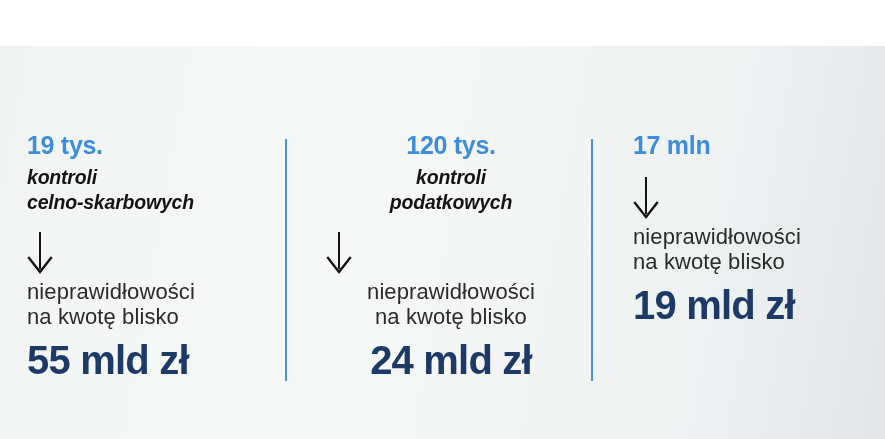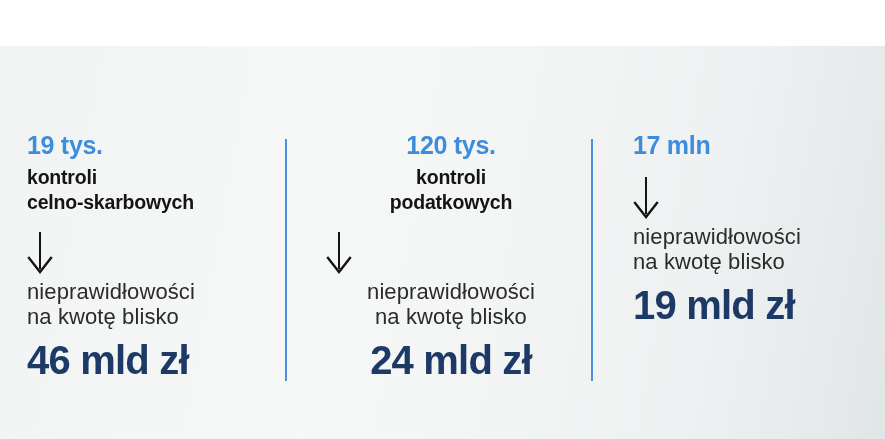--- a/index.html
+++ b/index.html
@@ -66,20 +66,21 @@
     margin-top: 5px;
     font-size: 19.5px;
     font-weight: bold;
     color: #141414;
     line-height: 25px;
     letter-spacing: -0.2px;
   }
   .subject-line {
     display: block;
     white-space: nowrap;
+    font-style: italic;
   }
 
   
   .arrow-wrap {
     margin-top: 16px;
     height: 44px;
     width: 32px;
   }
   .arrow-wrap svg {
     display: block;
@@ -137,21 +138,21 @@
       <div class="arrow-wrap">
         <svg width="32" height="44" viewBox="0 0 32 44" aria-hidden="true">
           <line x1="13" y1="1" x2="13" y2="38" stroke="#141414" stroke-width="2"></line>
           <polyline points="2,27 13,41 24,27" fill="none" stroke="#141414" stroke-width="2.4" stroke-linecap="square" stroke-linejoin="miter"></polyline>
         </svg>
       </div>
       <div class="caption">
         <span class="caption-line">nieprawidłowości</span>
         <span class="caption-line">na kwotę blisko</span>
       </div>
-      <div class="amount">46 mld zł</div>
+      <div class="amount">55 mld zł</div>
     </div>
 
     <div class="col col-1">
       <div class="headline">120 tys.</div>
       <div class="subject">
         <span class="subject-line">kontroli</span>
         <span class="subject-line">podatkowych</span>
       </div>
       <div class="arrow-wrap">
         <svg width="32" height="44" viewBox="0 0 32 44" aria-hidden="true">

